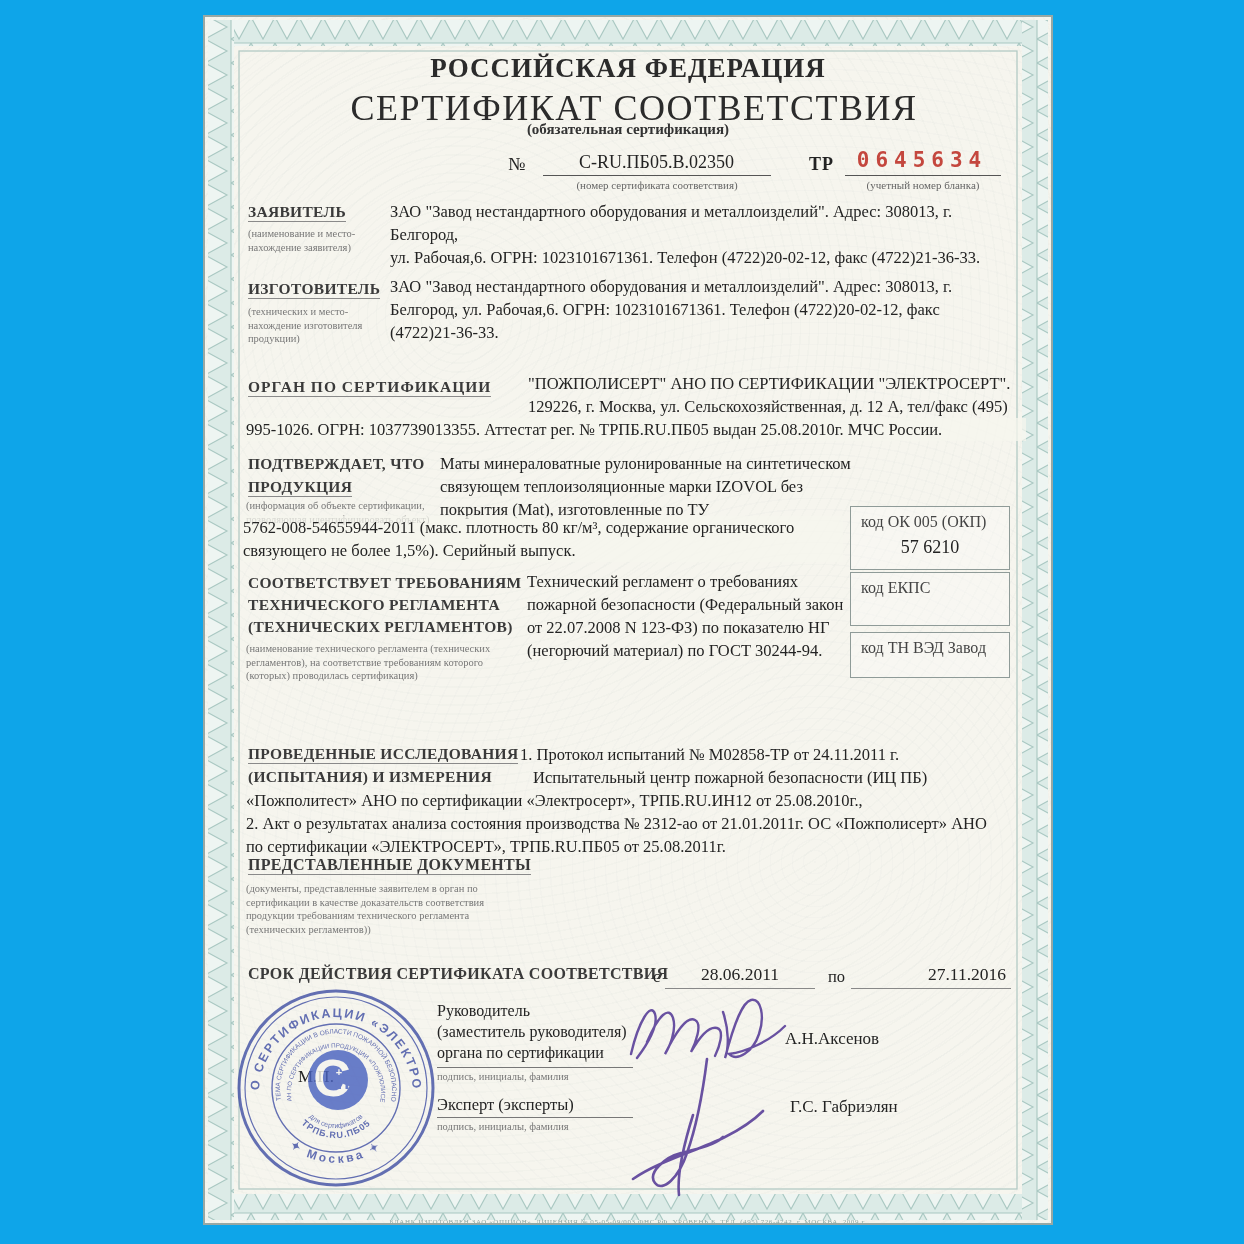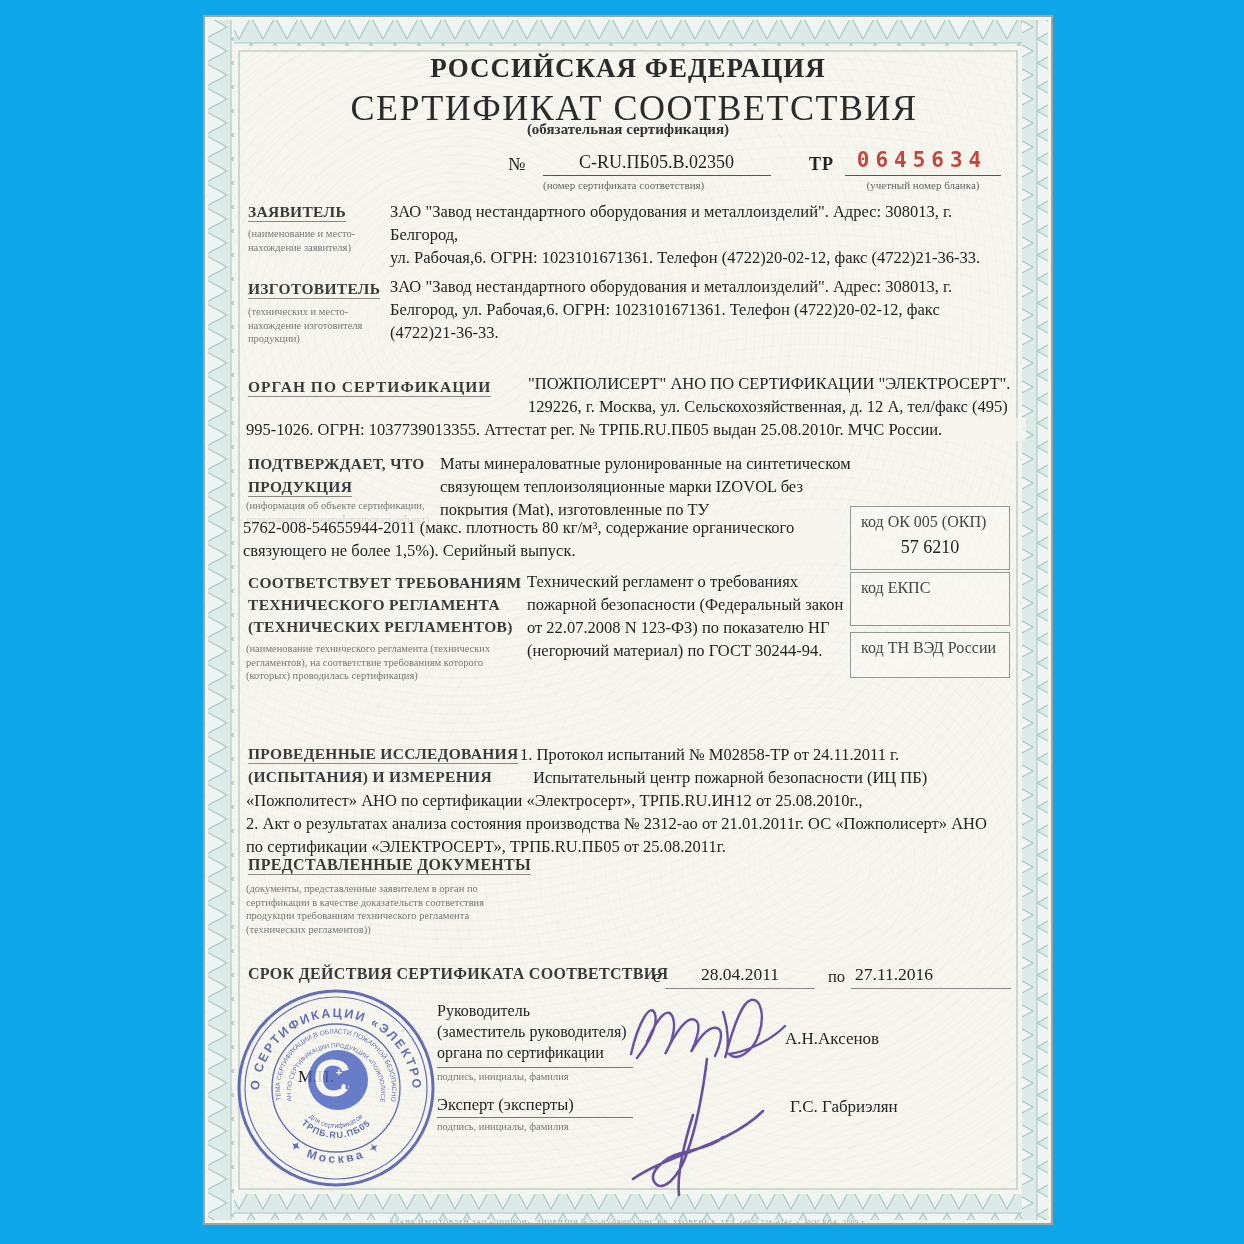--- a/index.html
+++ b/index.html
@@ -55,21 +55,21 @@
       <rect x="36" y="36" width="778" height="1138" fill="none" stroke="#aec7c2" stroke-width="1.2"></rect>
     </svg>
 
     <div class="abs center t1" style="top:38px;">РОССИЙСКАЯ ФЕДЕРАЦИЯ</div>
     <div class="abs center t2" style="top:72px;">СЕРТИФИКАТ СООТВЕТСТВИЯ</div>
     <div class="abs center t3" style="top:106px;">(обязательная сертификация)</div>
 
     <div class="abs txt" style="left:305px;top:138px;font-size:18px;">№</div>
     <div class="abs txt" style="left:342px;top:136px;width:223px;text-align:center;font-size:18px;">C-RU.ПБ05.В.02350</div>
     <div class="abs rule" style="left:340px;top:159px;width:228px;"></div>
-    <div class="abs cap" style="left:340px;top:164px;width:228px;">(номер сертификата соответствия)</div>
+    <div class="abs cap" style="left:340px;top:164px;width:228px;text-align:center;">(номер сертификата соответствия)</div>
 
     <div class="abs txt" style="left:606px;top:138px;font-size:18px;font-weight:bold;letter-spacing:1px;">ТР</div>
     <div class="abs blank-num" style="left:644px;top:133px;width:150px;text-align:center;color:#c4473e;">0645634</div>
     <div class="abs rule" style="left:642px;top:159px;width:156px;"></div>
     <div class="abs cap" style="left:642px;top:164px;width:156px;text-align:center;">(учетный номер бланка)</div>
 
     <div class="abs lbl" style="left:45px;top:188px;"><span class="u">ЗАЯВИТЕЛЬ</span></div>
     <div class="abs sub" style="left:45px;top:212px;width:135px;">(наименование и место-нахождение  заявителя)</div>
     <div class="abs txt" style="left:187px;top:185px;width:630px;">
       <div>ЗАО "Завод нестандартного оборудования и металлоизделий". Адрес: 308013, г. Белгород,</div>
@@ -117,40 +117,40 @@
     <div class="abs txt" style="left:324px;top:555px;width:345px;">
       <div>Технический регламент о требованиях</div>
       <div>пожарной безопасности (Федеральный закон</div>
       <div>от 22.07.2008 N 123-ФЗ) по показателю НГ</div>
       <div>(негорючий материал) по ГОСТ 30244-94.</div>
     </div>
     <div class="abs codebox" style="left:647px;top:557px;width:158px;height:52px;">
       <div class="cb-l">код ЕКПС</div>
     </div>
     <div class="abs codebox" style="left:647px;top:617px;width:158px;height:44px;">
-      <div class="cb-l">код ТН ВЭД России</div>
+      <div class="cb-l">код ТН ВЭД Завод</div>
     </div>
 
     <div class="abs lbl" style="left:45px;top:730px;"><span class="u">ПРОВЕДЕННЫЕ ИССЛЕДОВАНИЯ</span></div>
     <div class="abs lbl" style="left:45px;top:753px;">(ИСПЫТАНИЯ) И ИЗМЕРЕНИЯ</div>
     <div class="abs txt" style="left:317px;top:728px;">1. Протокол испытаний № М02858-ТР от 24.11.2011 г.</div>
     <div class="abs txt" style="left:330px;top:751px;">Испытательный центр пожарной безопасности (ИЦ ПБ)</div>
     <div class="abs txt" style="left:43px;top:774px;">«Пожполитест» АНО по сертификации «Электросерт», ТРПБ.RU.ИН12 от 25.08.2010г.,</div>
     <div class="abs txt" style="left:43px;top:797px;">2. Акт о результатах анализа состояния производства № 2312-ао от 21.01.2011г. ОС «Пожполисерт» АНО</div>
     <div class="abs txt" style="left:43px;top:820px;">по сертификации «ЭЛЕКТРОСЕРТ», ТРПБ.RU.ПБ05 от 25.08.2011г.</div>
 
     <div class="abs lbl" style="left:45px;top:841px;font-size:16px;"><span class="u">ПРЕДСТАВЛЕННЫЕ ДОКУМЕНТЫ</span></div>
     <div class="abs sub" style="left:43px;top:867px;width:258px;">(документы, представленные заявителем в орган по сертификации в качестве доказательств соответствия продукции  требованиям  технического  регламента (технических регламентов))</div>
 
     <div class="abs lbl" style="left:45px;top:950px;font-size:16px;">СРОК ДЕЙСТВИЯ СЕРТИФИКАТА СООТВЕТСТВИЯ</div>
     <div class="abs txt" style="left:450px;top:950px;">с</div>
-    <div class="abs txt" style="left:462px;top:948px;width:150px;text-align:center;font-size:17.5px;">28.04.2011</div>
+    <div class="abs txt" style="left:462px;top:948px;width:150px;text-align:center;font-size:17.5px;">28.06.2011</div>
     <div class="abs rule" style="left:462px;top:972px;width:150px;border-color:#888;"></div>
     <div class="abs txt" style="left:625px;top:950px;">по</div>
-    <div class="abs txt" style="left:652px;top:948px;width:160px;font-size:17.5px;">27.11.2016</div>
+    <div class="abs txt" style="left:684px;top:948px;width:160px;text-align:center;font-size:17.5px;">27.11.2016</div>
     <div class="abs rule" style="left:648px;top:972px;width:160px;border-color:#888;"></div>
 
     <div class="abs txt" style="left:95px;top:1050px;font-size:17px;">М.П.</div>
 
     <svg class="abs" style="left:32px;top:972px;opacity:0.82;" width="202" height="202" viewBox="-101 -101 202 202">
       <defs>
         <path id="arcOuterTop" d="M -77,6 A 77,77 0 1 1 77,6"></path>
         <path id="arcOuterBottom" d="M -74,12 A 75,75 0 0 0 74,12"></path>
         <path id="arcMid1" d="M -55,12 A 56,56 0 1 1 55,12"></path>
         <path id="arcMid2" d="M -44,14 A 45,45 0 1 1 44,14"></path>

